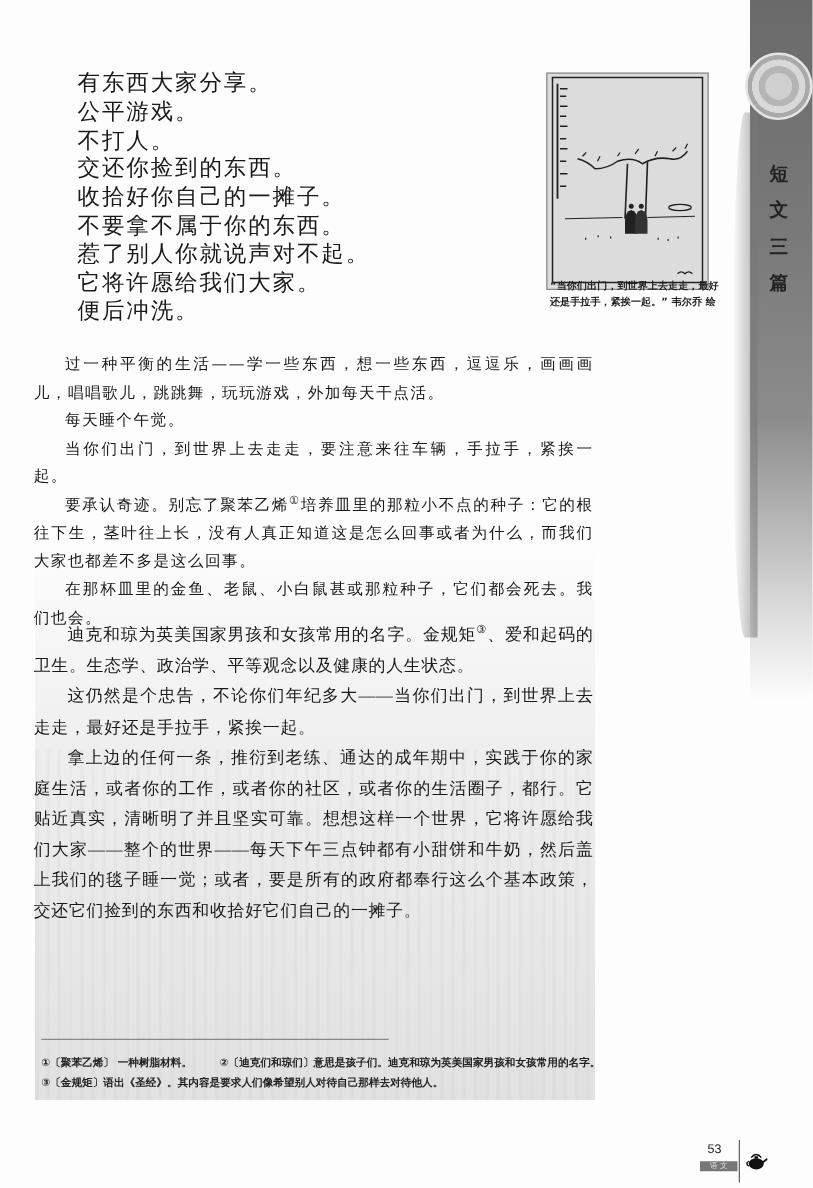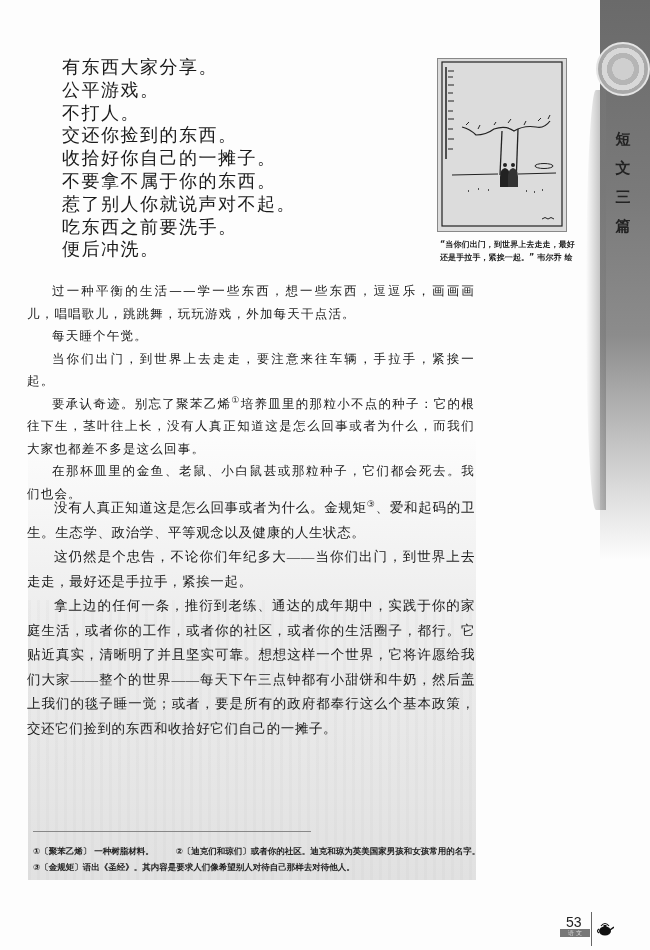--- a/index.html
+++ b/index.html
@@ -44,21 +44,21 @@
   }
   .vertical-title span { display: block; }
 
   
   .illustration {
     position: absolute; left: 437px; top: 58px; width: 128px; height: 172px;
     background: #dcdcdc; border: 1px solid #888;
   }
   .illustration svg { width: 100%; height: 100%; display: block; }
   .caption {
-    position: absolute; left: 440px; top: 238px; width: 150px;
+    position: absolute; left: 440px; top: 222px; width: 150px;
     font-family: "DejaVu Sans", sans-serif; font-size: 8px; line-height: 13px; color: #222;
     font-weight: bold; letter-spacing: 0.1px;
   }
 
   
   .short-lines { position: absolute; left: 62px; top: 56px; width: 360px; }
   .short-line {
     font-size: 18px; line-height: 22.8px; height: 22.8px; white-space: nowrap;
     letter-spacing: 1.5px;
   }
@@ -78,21 +78,21 @@
   .footnotes {
     position: absolute; left: 33px; top: 843px; width: 450px;
     font-family: "DejaVu Sans", sans-serif; font-size: 8.5px; line-height: 16px; color: #222; font-weight: bold;
     white-space: nowrap;
   }
   .fn-gap { display: inline-block; width: 22px; }
 
   
   .page-num {
     position: absolute; left: 566px; top: 914px;
-    font-family: "Liberation Sans", "DejaVu Sans", sans-serif; font-size: 14px; color: #222;
+    font-family: "Liberation Sans", "DejaVu Sans", sans-serif; font-size: 10px; color: #222;
   }
   .page-label {
     position: absolute; left: 560px; top: 929px; width: 30px; height: 8px;
     background: #777; color: #ddd; font-size: 6px; line-height: 8px; text-align: center;
     font-family: "DejaVu Sans", sans-serif;
   }
   .page-divider { position: absolute; left: 591px; top: 912px; width: 1px; height: 34px; background: #666; }
   .teapot { position: absolute; left: 596px; top: 921px; width: 18px; height: 16px; }
 </style>
 </head>
@@ -138,42 +138,42 @@
   </div>
 
   <div class="short-lines">
     <div class="short-line">有东西大家分享。</div>
     <div class="short-line">公平游戏。</div>
     <div class="short-line">不打人。</div>
     <div class="short-line">交还你捡到的东西。</div>
     <div class="short-line">收拾好你自己的一摊子。</div>
     <div class="short-line">不要拿不属于你的东西。</div>
     <div class="short-line">惹了别人你就说声对不起。</div>
-    <div class="short-line">吃东西之前要洗手。</div>
+    <div class="short-line">它将许愿给我们大家。</div>
     <div class="short-line">便后冲洗。</div>
   </div>
 
   <div class="body-text" style="top:280px;">
     <p class="para">过一种平衡的生活——学一些东西，想一些东西，逗逗乐，画画画儿，唱唱歌儿，跳跳舞，玩玩游戏，外加每天干点活。</p>
     <p class="para">每天睡个午觉。</p>
     <p class="para">当你们出门，到世界上去走走，要注意来往车辆，手拉手，紧挨一起。</p>
     <p class="para"><span>要承认奇迹。别忘了聚苯乙烯</span><sup class="fn">①</sup><span>培养皿里的那粒小不点的种子：它的根往下生，茎叶往上长，没有人真正知道这是怎么回事或者为什么，而我们大家也都差不多是这么回事。</span></p>
     <p class="para">在那杯皿里的金鱼、老鼠、小白鼠甚或那粒种子，它们都会死去。我们也会。</p>
   </div>
 
   <div class="body-text" style="top:496px;">
-    <p class="para sans"><span>没有人真正知道这是怎么回事或者为什么。金规矩</span><sup class="fn">③</sup><span>、爱和起码的卫生。生态学、政治学、平等观念以及健康的人生状态。</span></p>
+    <p class="para sans"><span>迪克和琼为英美国家男孩和女孩常用的名字。金规矩</span><sup class="fn">③</sup><span>、爱和起码的卫生。生态学、政治学、平等观念以及健康的人生状态。</span></p>
     <p class="para sans">这仍然是个忠告，不论你们年纪多大——当你们出门，到世界上去走走，最好还是手拉手，紧挨一起。</p>
     <p class="para sans">拿上边的任何一条，推衍到老练、通达的成年期中，实践于你的家庭生活，或者你的工作，或者你的社区，或者你的生活圈子，都行。它贴近真实，清晰明了并且坚实可靠。想想这样一个世界，它将许愿给我们大家——整个的世界——每天下午三点钟都有小甜饼和牛奶，然后盖上我们的毯子睡一觉；或者，要是所有的政府都奉行这么个基本政策，交还它们捡到的东西和收拾好它们自己的一摊子。</p>
   </div>
 
   <div class="fn-rule"></div>
   <div class="footnotes">
     <div>
-      <span>①〔聚苯乙烯〕 一种树脂材料。</span><span class="fn-gap"></span><span>②〔迪克们和琼们〕或者你的社区。迪克和琼为英美国家男孩和女孩常用的名字。</span>
+      <span>①〔聚苯乙烯〕 一种树脂材料。</span><span class="fn-gap"></span><span>②〔迪克们和琼们〕意思是孩子们。迪克和琼为英美国家男孩和女孩常用的名字。</span>
     </div>
     <div>
       <span>③〔金规矩〕语出《圣经》。其内容是要求人们像希望别人对待自己那样去对待他人。</span>
     </div>
   </div>
 
   <div class="page-num">53</div>
   <div class="page-label">语 文</div>
   <div class="page-divider"></div>
   <svg class="teapot" viewBox="0 0 18 16">

